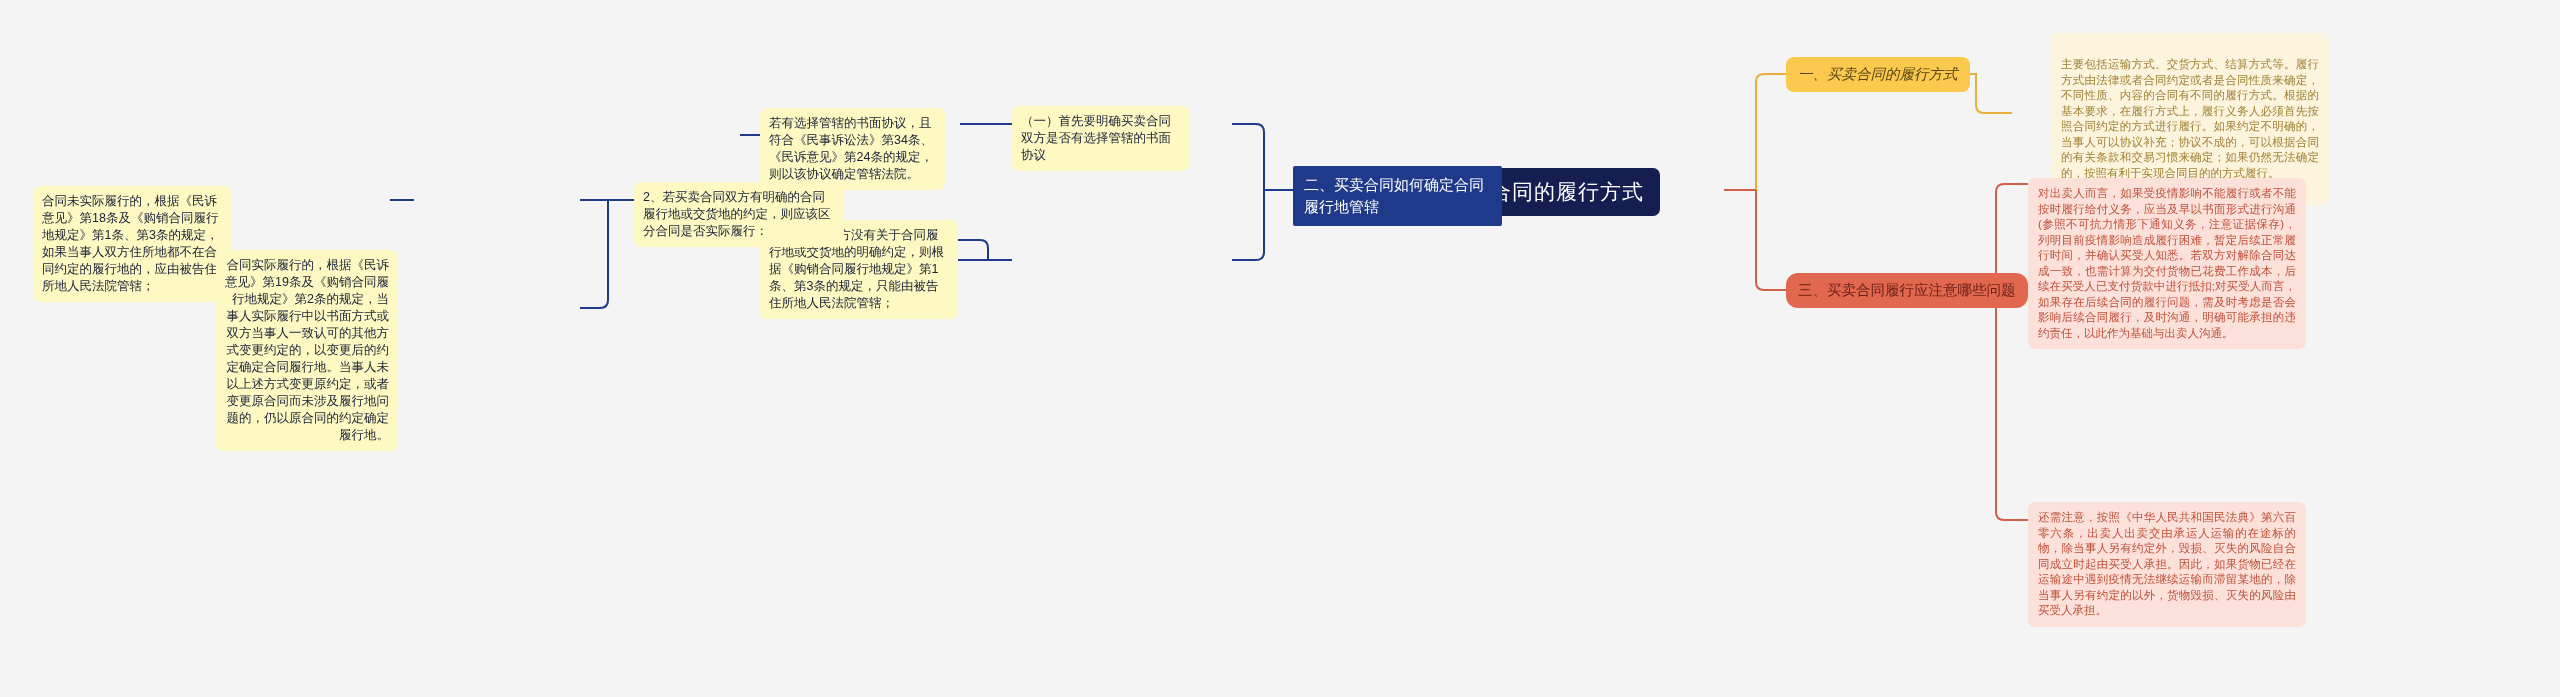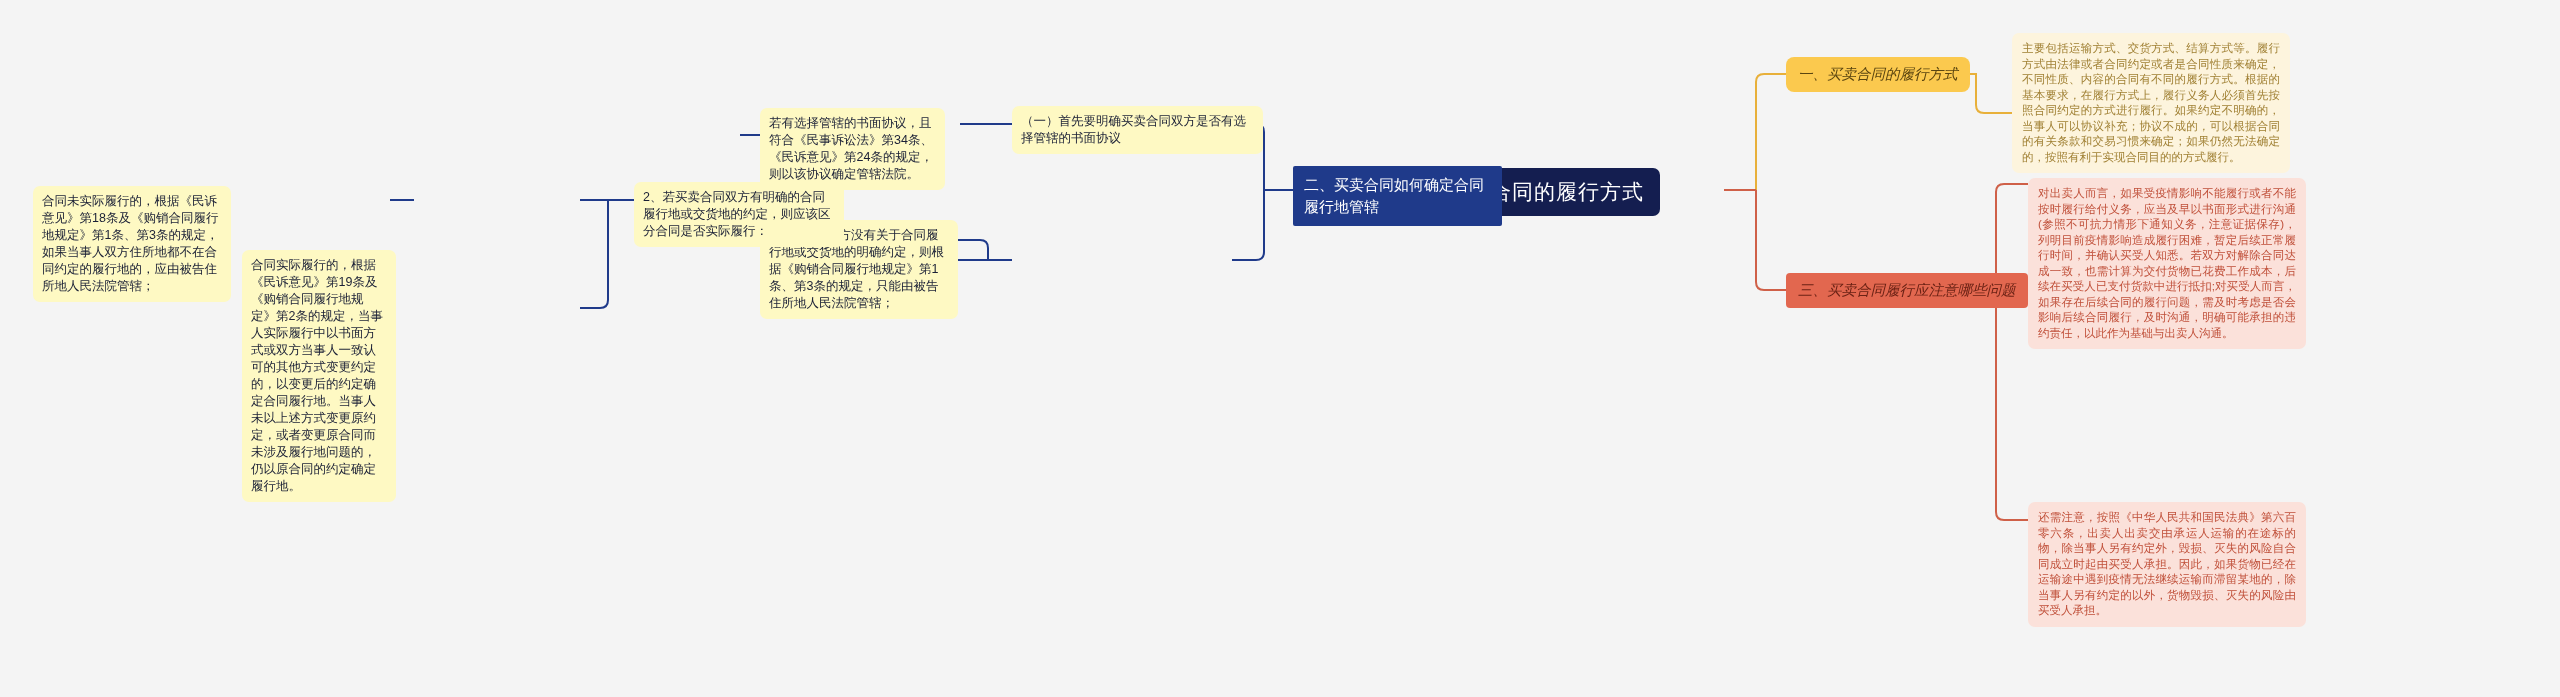--- a/index.html
+++ b/index.html
@@ -44,46 +44,46 @@
     border-radius:8px;
     font-size:14.5px;
     line-height:21px;
     padding:7px 12px;
     white-space:nowrap;
   }
   
   .lvl1-red{
     background:#e2674f;
     color:#6b2215;
-    border-radius:4px;
+    border-radius:12px;
     font-size:14.5px;
     line-height:21px;
     padding:7px 12px;
     white-space:nowrap;
-    font-style:italic;
   }
 
   
   .leaf-blue{
     background:#fef9c3;
     color:#1b2036;
     border-radius:7px;
     font-size:12.5px;
     line-height:17px;
     padding:7px 9px;
   }
   
   .leaf-cream{
     background:#fdf4dd;
     color:#a08034;
     border-radius:7px;
     font-size:11.5px;
     line-height:15.5px;
-    padding:8px 10px;
+    padding:24px 10px;
     text-align:justify;
+    margin-left:39px;
   }
   
   .leaf-pink{
     background:#fbe1da;
     color:#c0503a;
     border-radius:7px;
     font-size:11.5px;
     line-height:15.5px;
     padding:8px 10px;
     text-align:justify;
@@ -138,42 +138,42 @@
   </div>
 
   <div class="node leaf-cream" style="left:2012px;top:33px;width:278px;">
     <span>主要包括运输方式、交货方式、结算方式等。履行方式由法律或者合同约定或者是合同性质来确定，不同性质、内容的合同有不同的履行方式。根据的基本要求，在履行方式上，履行义务人必须首先按照合同约定的方式进行履行。如果约定不明确的，当事人可以协议补充；协议不成的，可以根据合同的有关条款和交易习惯来确定；如果仍然无法确定的，按照有利于实现合同目的的方式履行。</span>
   </div>
 
   <div class="node lvl1-blue" style="left:1293px;top:166px;width:209px;">
     <span>二、买卖合同如何确定合同履行地管辖</span>
   </div>
 
-  <div class="node leaf-blue" style="left:1012px;top:106px;width:251px;">
+  <div class="node leaf-blue" style="left:1012px;top:106px;width:178px;">
     <span>（一）首先要明确买卖合同双方是否有选择管辖的书面协议</span>
   </div>
 
   <div class="node leaf-blue" style="left:760px;top:108px;width:185px;">
     <span>若有选择管辖的书面协议，且符合《民事诉讼法》第34条、《民诉意见》第24条的规定，则以该协议确定管辖法院。</span>
   </div>
 
 
   <div class="node leaf-blue" style="left:760px;top:220px;width:198px;">
     <span>1、若合同双方没有关于合同履行地或交货地的明确约定，则根据《购销合同履行地规定》第1条、第3条的规定，只能由被告住所地人民法院管辖；</span>
   </div>
 
   <div class="node leaf-blue" style="left:634px;top:182px;width:210px;">
     <span>2、若买卖合同双方有明确的合同履行地或交货地的约定，则应该区分合同是否实际履行：</span>
   </div>
 
   <div class="node leaf-blue" style="left:33px;top:186px;width:198px;">
     <span>合同未实际履行的，根据《民诉意见》第18条及《购销合同履行地规定》第1条、第3条的规定，如果当事人双方住所地都不在合同约定的履行地的，应由被告住所地人民法院管辖；</span>
   </div>
 
-  <div class="node leaf-blue" style="left:242px;top:250px;width:154px;">
+  <div class="node leaf-blue" style="left:216px;top:250px;width:182px;text-align:right;">
     <span>合同实际履行的，根据《民诉意见》第19条及《购销合同履行地规定》第2条的规定，当事人实际履行中以书面方式或双方当事人一致认可的其他方式变更约定的，以变更后的约定确定合同履行地。当事人未以上述方式变更原约定，或者变更原合同而未涉及履行地问题的，仍以原合同的约定确定履行地。</span>
   </div>
 
   <div class="node lvl1-red" style="left:1786px;top:273px;">
     <span>三、买卖合同履行应注意哪些问题</span>
   </div>
 
   <div class="node leaf-pink" style="left:2028px;top:178px;width:278px;">
     <span>对出卖人而言，如果受疫情影响不能履行或者不能按时履行给付义务，应当及早以书面形式进行沟通(参照不可抗力情形下通知义务，注意证据保存)，列明目前疫情影响造成履行困难，暂定后续正常履行时间，并确认买受人知悉。若双方对解除合同达成一致，也需计算为交付货物已花费工作成本，后续在买受人已支付货款中进行抵扣;对买受人而言，如果存在后续合同的履行问题，需及时考虑是否会影响后续合同履行，及时沟通，明确可能承担的违约责任，以此作为基础与出卖人沟通。</span>
   </div>

